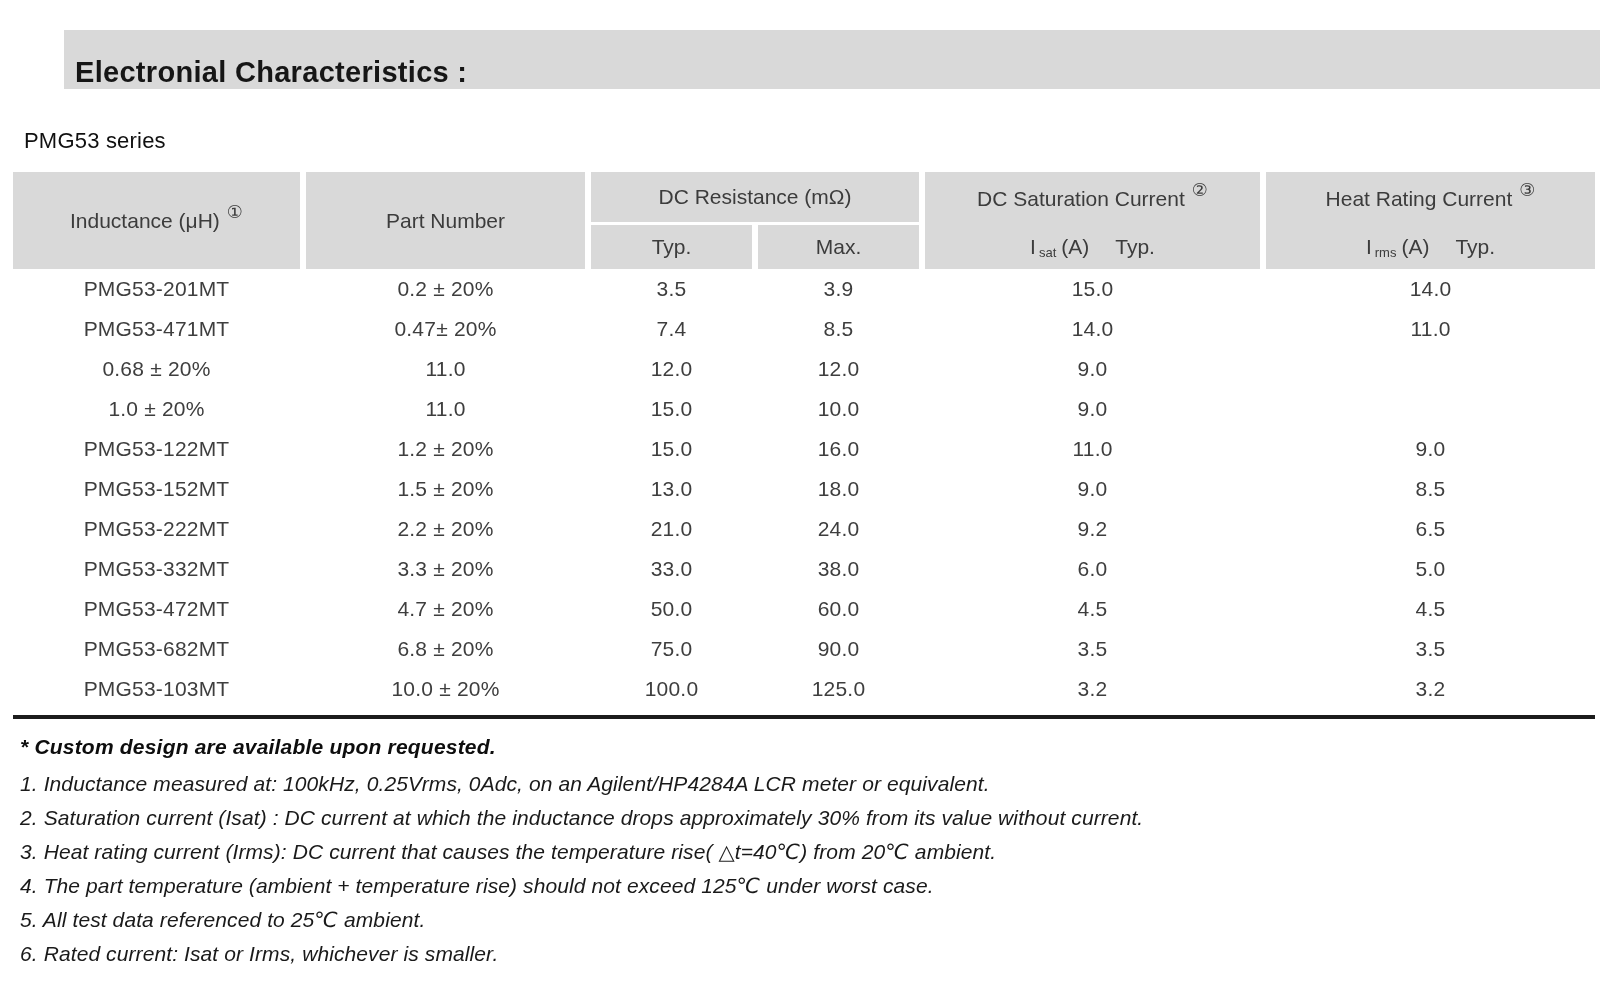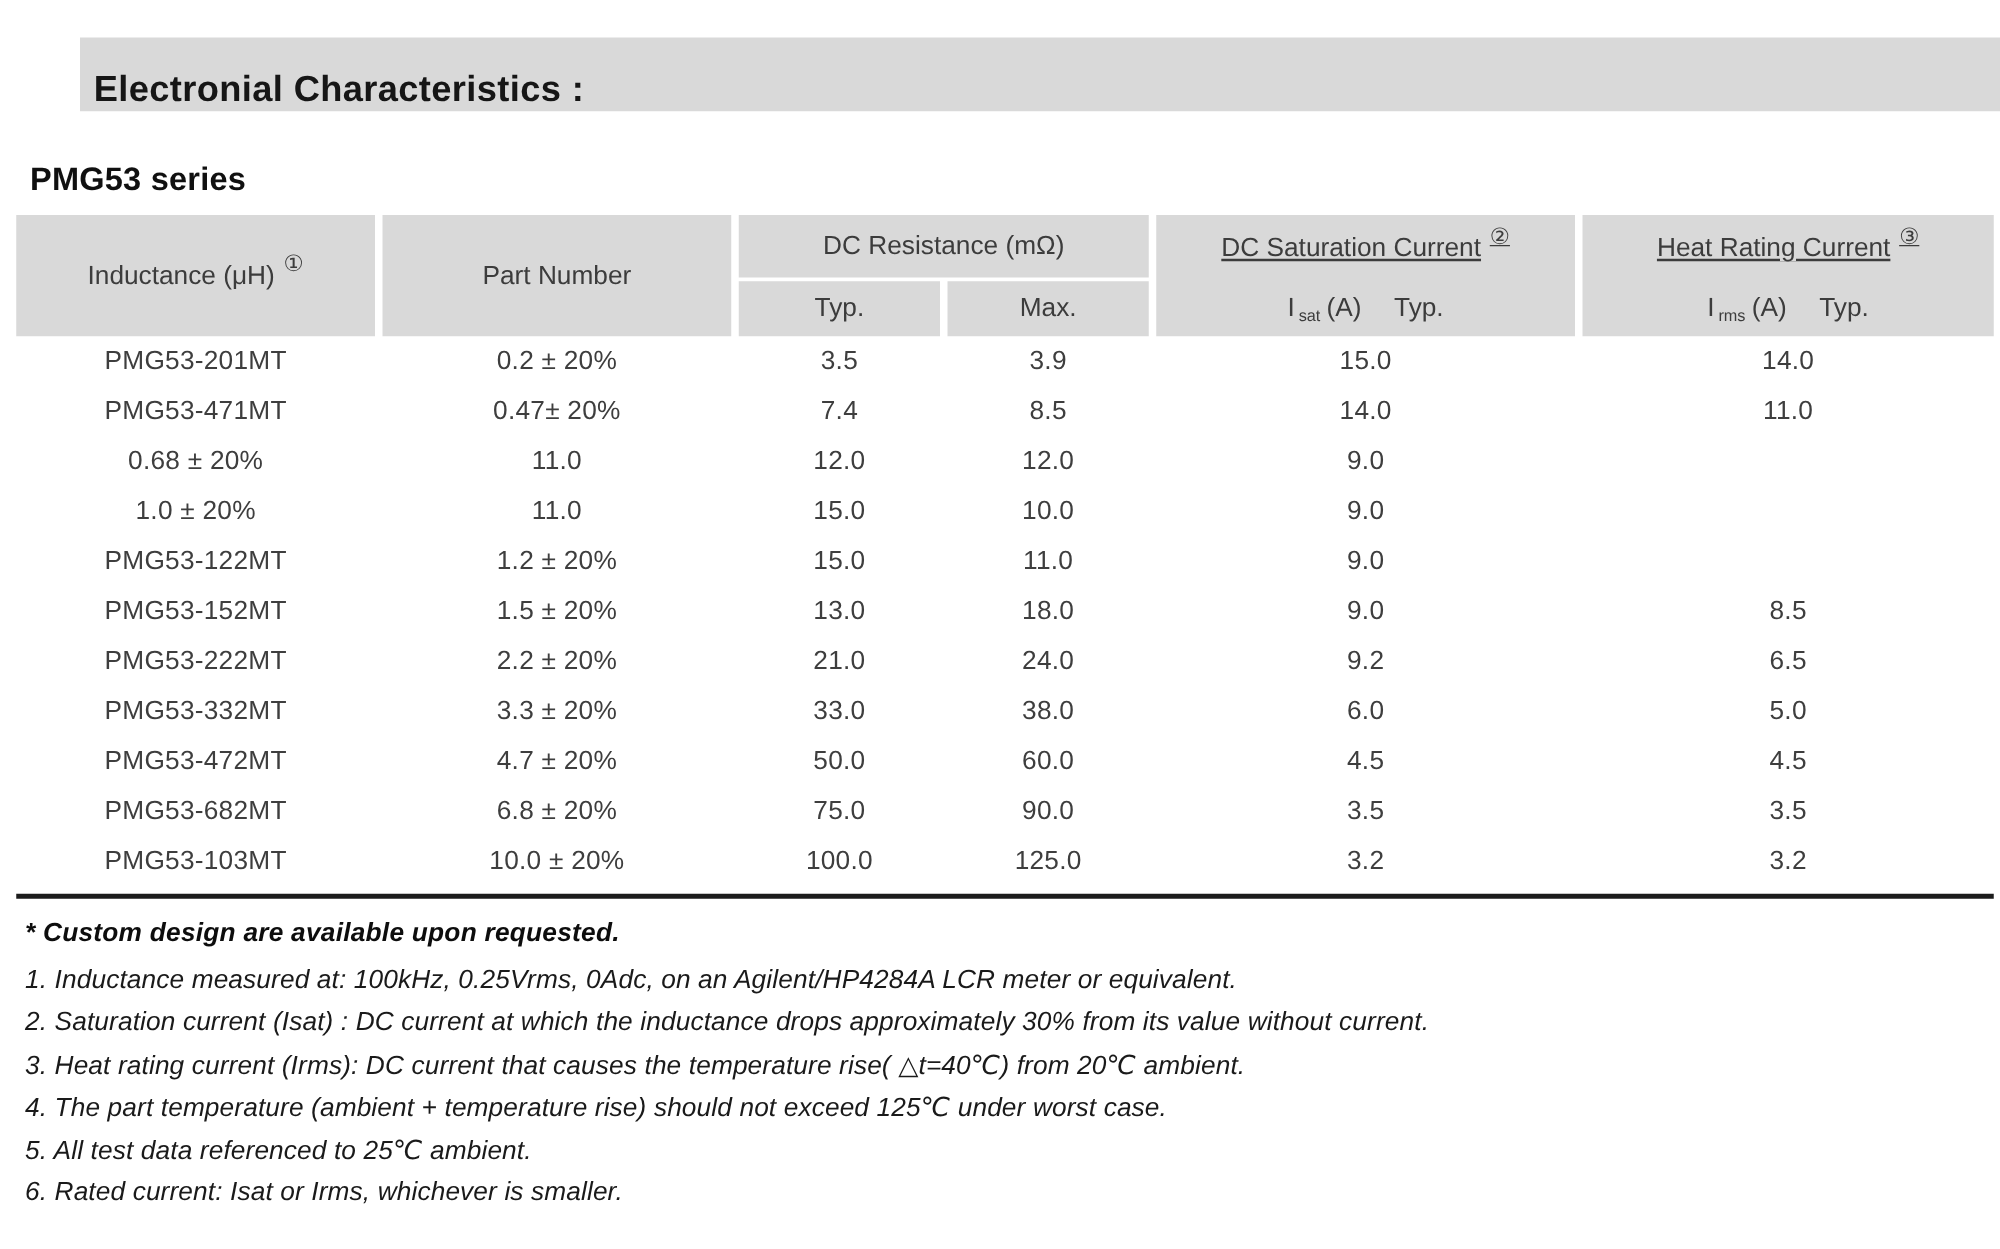--- a/index.html
+++ b/index.html
@@ -15,41 +15,41 @@
     position:absolute;left:28px;top:30px;width:1582px;height:59px;
     background:#d9d9d9;display:flex;align-items:flex-end;margin-left:36px;
   }
   .title-bar .title-text{
     font-size:29px;font-weight:bold;color:#161616;padding-left:11px;letter-spacing:.3px;
   }
 
   
   .series{
     position:absolute;left:24px;top:128px;
-    font-size:26px;font-weight:bold;color:#101010;letter-spacing:.2px;
+    font-size:22px;font-weight:normal;color:#101010;letter-spacing:.2px;
   }
 
   
   .table{position:absolute;left:13px;top:172px;width:1582px;}
   .grid6{
     display:grid;
     grid-template-columns:287px 279px 161px 161px 335px 329px;
     column-gap:6px;
   }
   .hcell{
     background:#d9d9d9;color:#3c3c3c;font-size:21px;
     display:flex;align-items:center;justify-content:center;text-align:center;
   }
   .hcell.full{height:97px;}
   .res-group{grid-column:3 / 5;display:flex;flex-direction:column;}
   .res-top{height:50px;margin-bottom:3px;}
   .res-bottom{display:grid;grid-template-columns:161px 161px;column-gap:6px;}
   .res-bottom .hcell{height:44px;}
   .two-line{height:97px;flex-direction:column;justify-content:flex-start;align-items:stretch;}
-  .two-line .line1{height:53px;display:flex;align-items:center;justify-content:center;text-decoration:underline;}
+  .two-line .line1{height:53px;display:flex;align-items:center;justify-content:center;}
   .two-line .line2{height:44px;display:flex;align-items:center;justify-content:center;}
   sup.ref{font-size:18px;position:relative;top:-9px;margin-left:7px;color:#3c3c3c;}
   .line2 sub{font-size:13px;position:relative;top:5px;margin:0 5px 0 3px;}
   .line2 .unit{margin-right:26px;}
 
   .trow{
     display:grid;
     grid-template-columns:287px 279px 161px 161px 335px 329px;
     column-gap:6px;height:40px;background:#ffffff;
   }
@@ -153,20 +153,21 @@
           <div class="tcell">1.0 ± 20%</div>
           <div class="tcell">11.0</div>
           <div class="tcell">15.0</div>
           <div class="tcell">10.0</div>
           <div class="tcell">9.0</div>
         </div>
         <div class="trow">
           <div class="tcell">PMG53-122MT</div>
           <div class="tcell">1.2 ± 20%</div>
           <div class="tcell">15.0</div>
+          <div class="tcell">16.0</div>
           <div class="tcell">11.0</div>
           <div class="tcell">9.0</div>
         </div>
         <div class="trow">
           <div class="tcell">PMG53-152MT</div>
           <div class="tcell">1.5 ± 20%</div>
           <div class="tcell">13.0</div>
           <div class="tcell">18.0</div>
           <div class="tcell">9.0</div>
           <div class="tcell">8.5</div>

